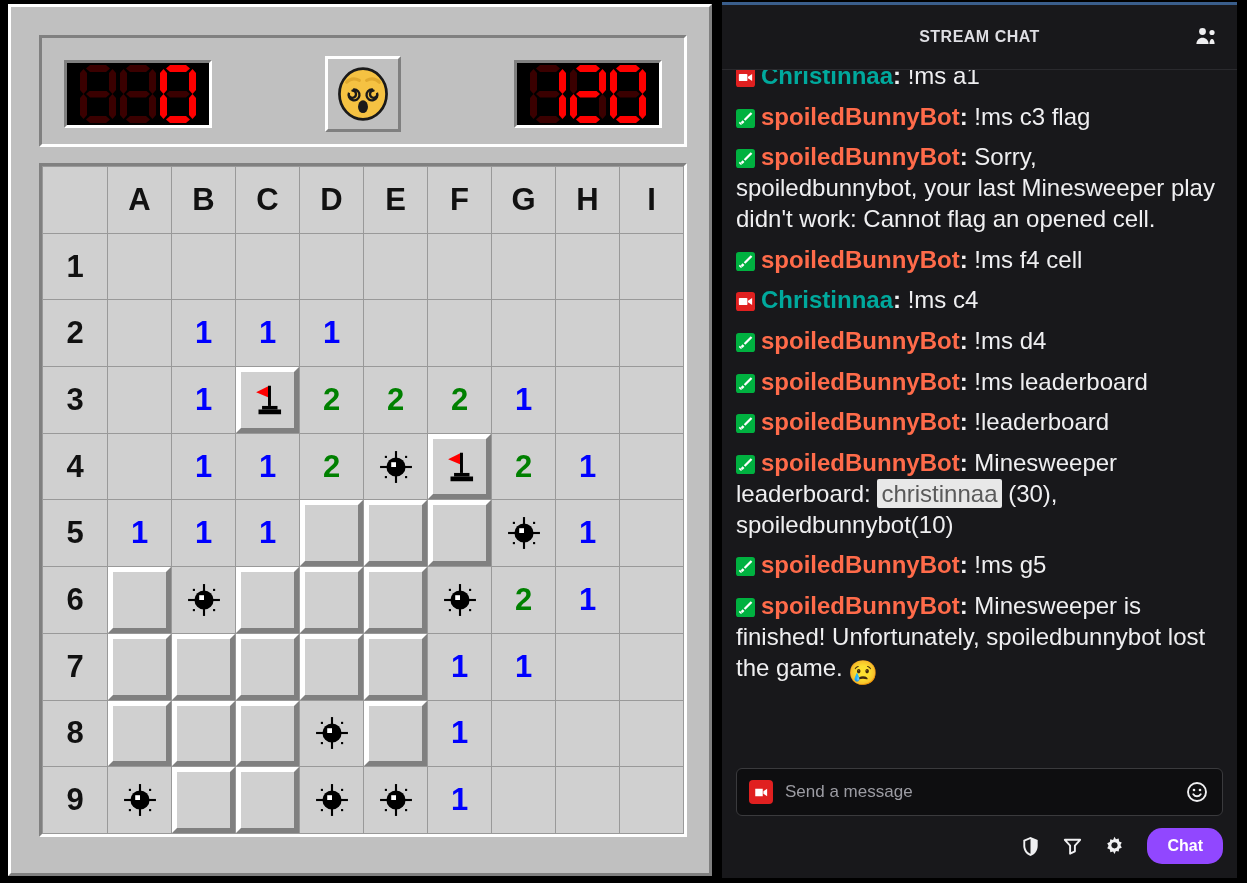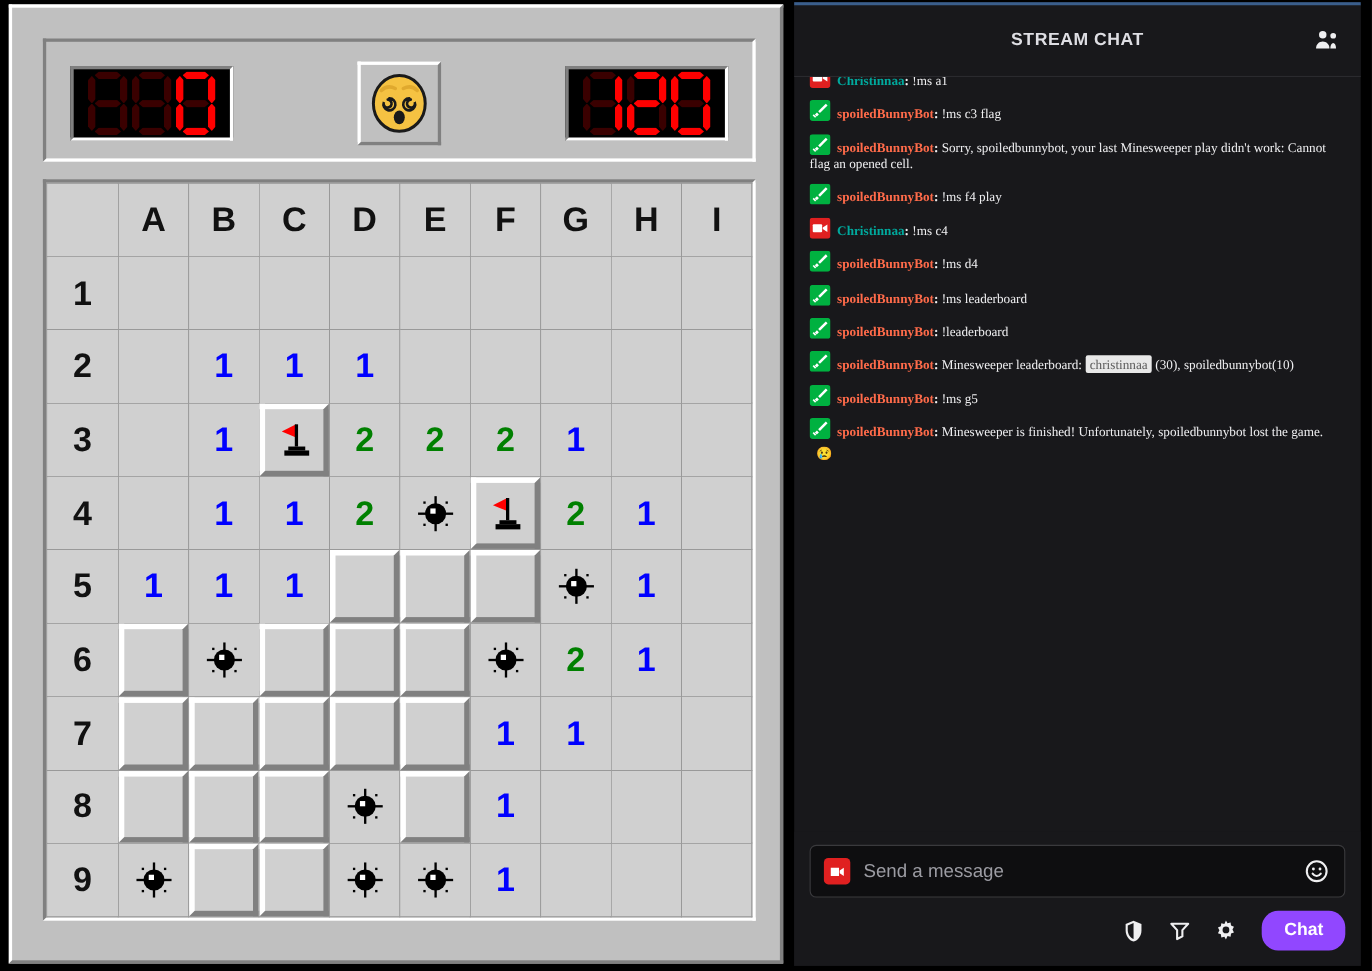--- a/index.html
+++ b/index.html
@@ -77,22 +77,22 @@
   #chat-panel{position:absolute;left:722px;top:2px;width:515px;height:876px;
     background:#18181b;box-sizing:border-box;display:flex;flex-direction:column;
     border-top:3px solid #3a5e8c;}
   #chat-header{height:64px;flex:0 0 64px;display:flex;align-items:center;justify-content:center;
     position:relative;border-bottom:1px solid #2a2a2e;background:#18181b;}
   #chat-title{color:#dedee3;font-size:16px;font-weight:bold;letter-spacing:0.5px;}
   #viewers-btn{position:absolute;right:18px;top:50%;transform:translateY(-50%);
     width:26px;height:26px;cursor:pointer;display:flex;align-items:center;justify-content:center;}
 
   #chat-scroll{flex:1 1 auto;overflow:hidden;padding:0 14px 6px 14px;position:relative;}
-  .msg{font-size:12px;line-height:1.28;color:#efeff1;padding:5px 0;
-    font-family:Liberation Serif, serif;word-wrap:break-word;}
+  .msg{font-size:24px;line-height:1.28;color:#efeff1;padding:5px 0;
+    font-family:Liberation Sans, sans-serif;word-wrap:break-word;}
   .msg.clipped{margin-top:-14px;}
   .badge{display:inline-block;width:19px;height:19px;border-radius:3px;vertical-align:-3px;
     margin-right:6px;position:relative;}
   .badge svg{display:block;width:19px;height:19px;}
   .uname{font-weight:bold;}
   .uname.bot{color:#ff6b4a;}
   .uname.viewer{color:#00a99d;}
   .colon{color:#efeff1;font-weight:bold;}
   .mention{background:#e8e8e8;color:#5a5a5a;padding:1px 4px;border-radius:2px;}
   .emoji{display:inline-block;vertical-align:-5px;margin-left:6px;}
@@ -453,21 +453,21 @@
               <rect width="20" height="20" rx="3" fill="#00b140"></rect>
               <path d="M15.5 3.4 L8.2 10.7 L9.9 12.4 L17.2 5.1 Z" fill="#ffffff"></path>
               <path d="M7.0 11.9 L5.0 13.9 L6.9 15.8 L8.9 13.8 Z" fill="#ffffff"></path>
               <rect x="3.0" y="14.4" width="3.3" height="1.6" transform="rotate(45 4.6 15.2)" fill="#ffffff"></rect>
             </svg></span><span class="uname bot">spoiledBunnyBot</span><span class="colon">: </span><span>Sorry, spoiledbunnybot, your last Minesweeper play didn't work: Cannot flag an opened cell.</span></div>
         <div class="msg"><span class="badge"><svg viewBox="0 0 20 20">
               <rect width="20" height="20" rx="3" fill="#00b140"></rect>
               <path d="M15.5 3.4 L8.2 10.7 L9.9 12.4 L17.2 5.1 Z" fill="#ffffff"></path>
               <path d="M7.0 11.9 L5.0 13.9 L6.9 15.8 L8.9 13.8 Z" fill="#ffffff"></path>
               <rect x="3.0" y="14.4" width="3.3" height="1.6" transform="rotate(45 4.6 15.2)" fill="#ffffff"></rect>
-            </svg></span><span class="uname bot">spoiledBunnyBot</span><span class="colon">: </span><span>!ms f4 play</span></div>
+            </svg></span><span class="uname bot">spoiledBunnyBot</span><span class="colon">: </span><span>!ms f4 cell</span></div>
         <div class="msg"><span class="badge"><svg viewBox="0 0 20 20">
               <rect width="20" height="20" rx="3" fill="#e02020"></rect>
               <rect x="3" y="6.2" width="9" height="7.6" rx="1" fill="#ffffff"></rect>
               <path d="M12.6 9.2 L17 6.3 v7.4 L12.6 10.8 Z" fill="#ffffff"></path>
             </svg></span><span class="uname viewer">Christinnaa</span><span class="colon">: </span><span>!ms c4</span></div>
         <div class="msg"><span class="badge"><svg viewBox="0 0 20 20">
               <rect width="20" height="20" rx="3" fill="#00b140"></rect>
               <path d="M15.5 3.4 L8.2 10.7 L9.9 12.4 L17.2 5.1 Z" fill="#ffffff"></path>
               <path d="M7.0 11.9 L5.0 13.9 L6.9 15.8 L8.9 13.8 Z" fill="#ffffff"></path>
               <rect x="3.0" y="14.4" width="3.3" height="1.6" transform="rotate(45 4.6 15.2)" fill="#ffffff"></rect>

